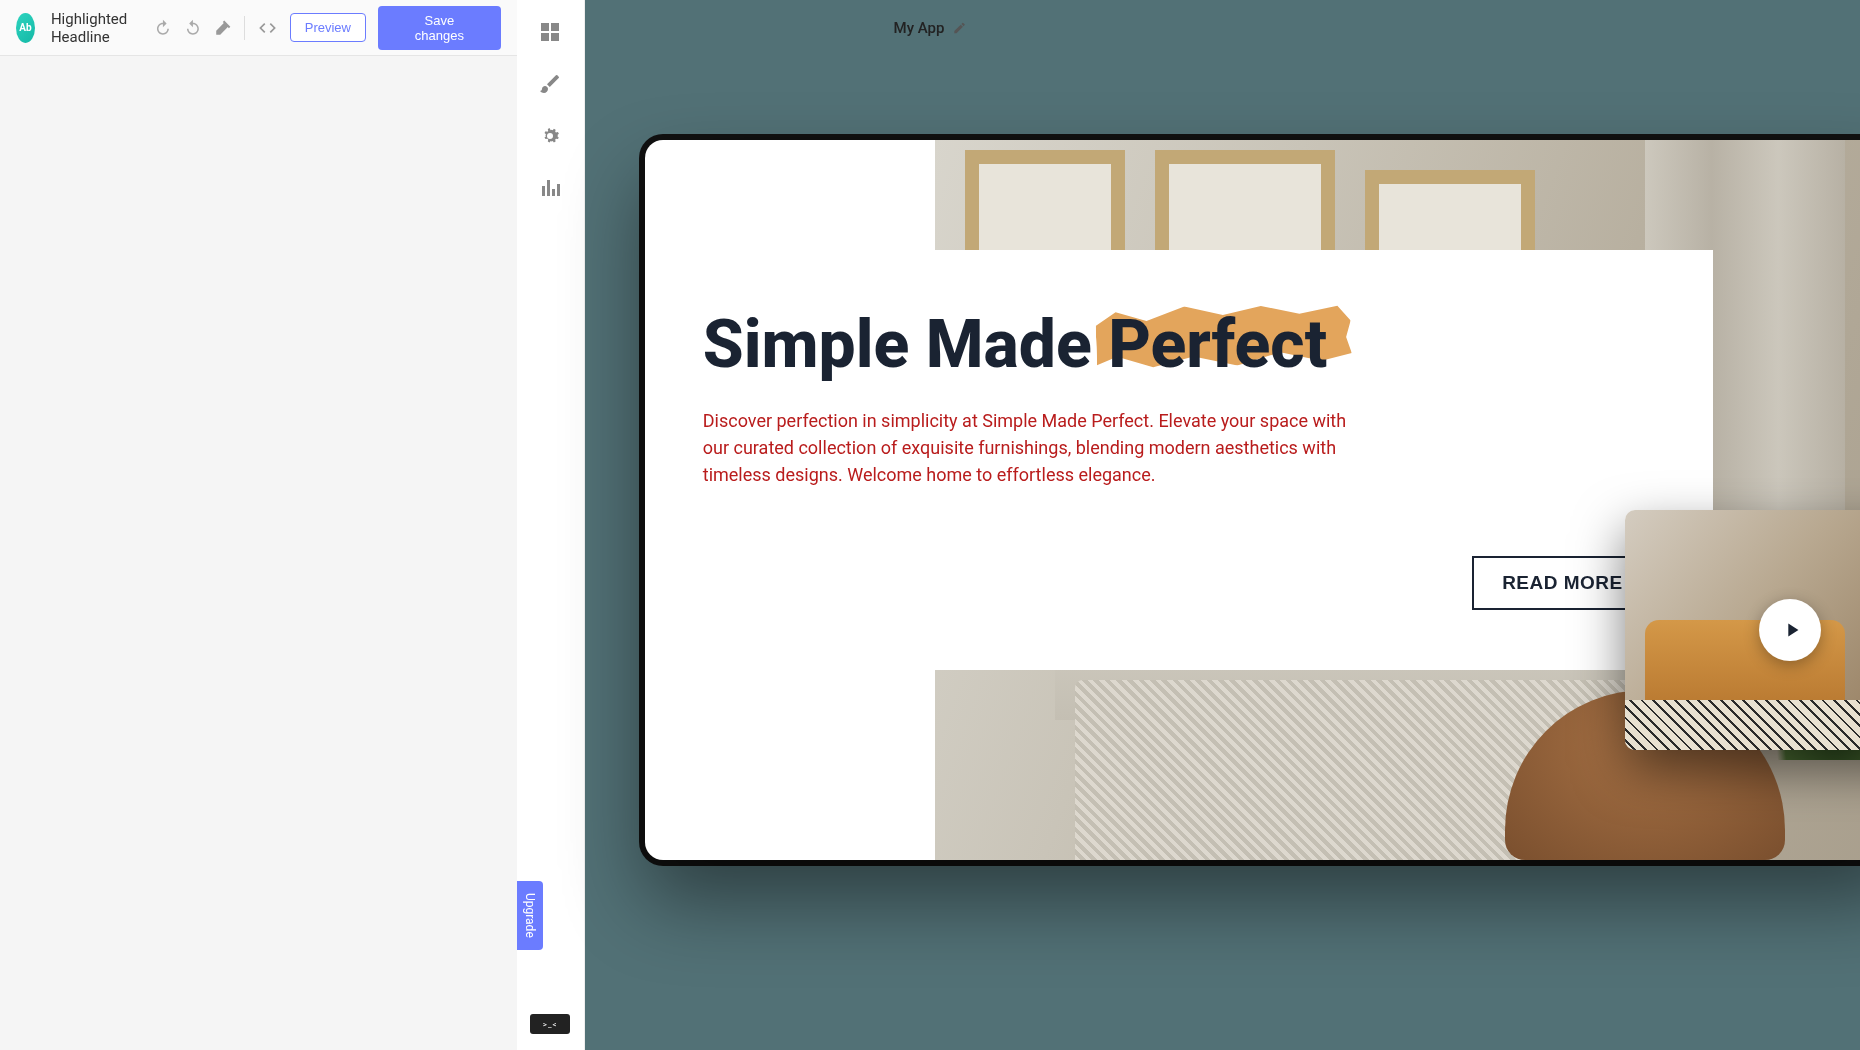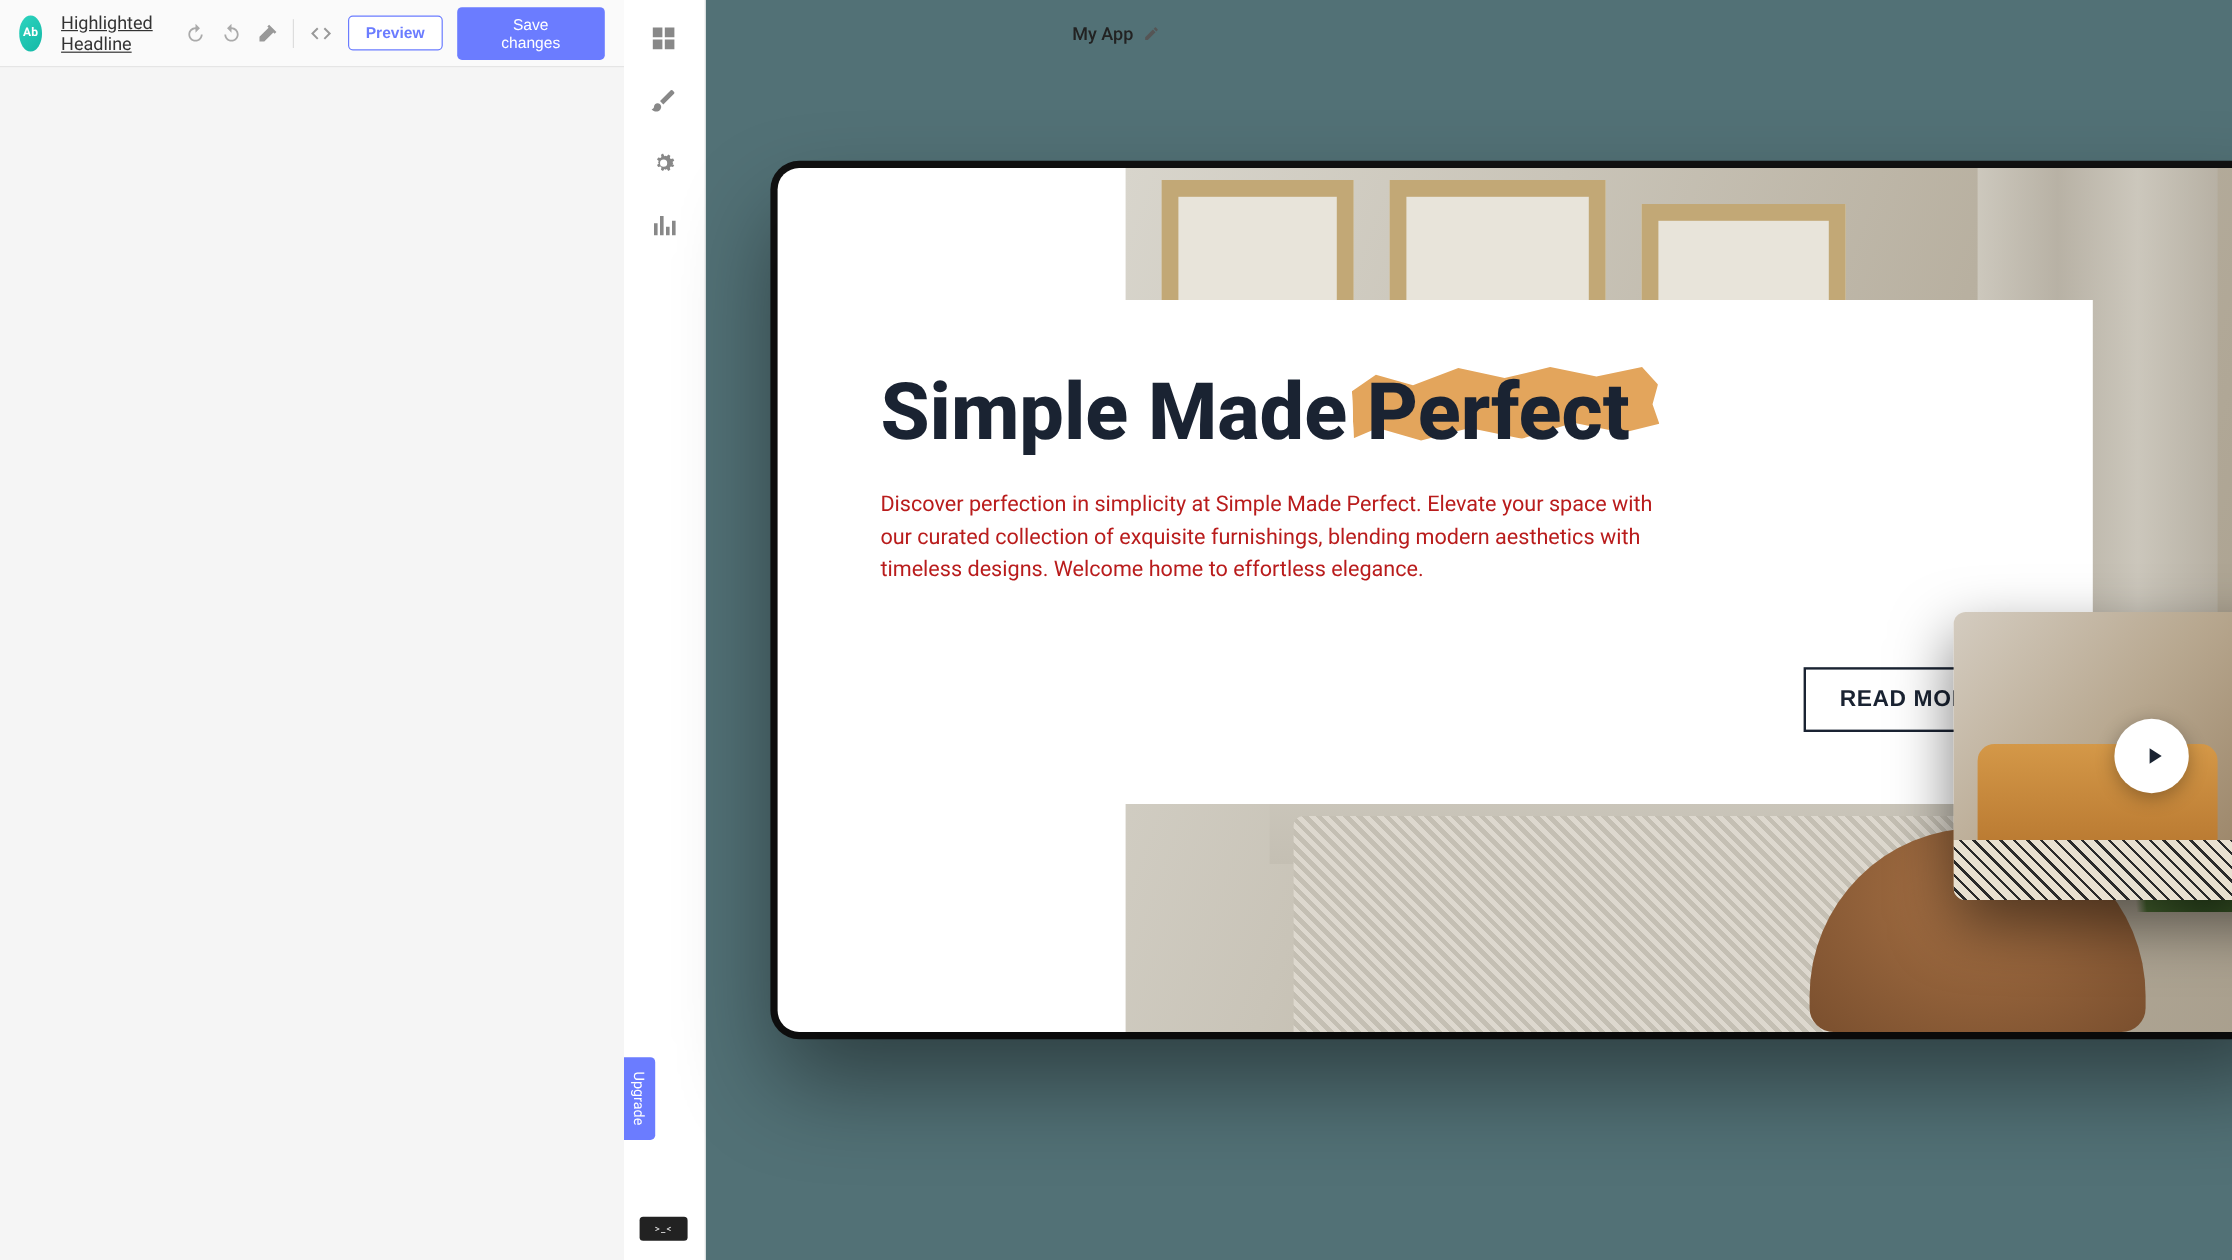--- a/index.html
+++ b/index.html
@@ -22,39 +22,39 @@
       padding: 0 16px;
       gap: 16px;
     }
     .logo {
       width: 30px; height: 30px;
       border-radius: 50%;
       background: linear-gradient(135deg, #2dd4bf, #14b8a6);
       display: flex; align-items: center; justify-content: center;
       color: #fff; font-size: 10px; font-weight: 700;
     }
-    .project-name { font-size: 15px; color: #333; text-decoration: underline; }
+    .project-name { font-size: 15px; color: #333; }
     .topbar-center {
       position: absolute;
       left: 50%;
       transform: translateX(-50%);
       display: flex;
       align-items: center;
       gap: 8px;
     }
     .app-name { font-size: 15px; color: #222; font-weight: 500; text-align: right; }
     .edit-icon { width: 14px; height: 14px; fill: #555; cursor: pointer; }
     .topbar-right { margin-left: auto; display: flex; align-items: center; gap: 12px; }
     .tool-icon { width: 22px; height: 22px; fill: #aaa; cursor: pointer; }
     .tool-icon.hammer { fill: #999; }
     .divider { width: 1px; height: 24px; background: #ddd; }
     .code-icon { width: 26px; height: 20px; fill: #999; cursor: pointer; }
     .btn-outline {
       border: 1px solid #6b7cff; color: #6b7cff; background: #fff;
-      padding: 6px 14px; border-radius: 4px; font-size: 13px; cursor: pointer; font-weight: bold;
+      padding: 6px 14px; border-radius: 4px; font-size: 13px; cursor: pointer;
     }
     .btn-primary {
       border: none; background: #6b7cff; color: #fff;
       padding: 7px 28px; border-radius: 4px; font-size: 13px; cursor: pointer;
     }
 
     
     .main { flex: 1; display: flex; background: #527176; }
     .sidebar {
       width: 68px; background: #fff;
@@ -136,21 +136,21 @@
     .plant-pot { position: absolute; bottom: 170px; right: 130px; width: 50px; height: 40px;
       background: #e8e4da; border-radius: 6px; }
     .plant-top { position: absolute; bottom: 205px; right: 120px; width: 70px; height: 40px;
       background: radial-gradient(#5a7a3a, #3d5726); border-radius: 50%; }
     .floor-plant { position: absolute; bottom: 100px; right: 10px; width: 120px; height: 220px;
       background: radial-gradient(ellipse at 50% 80%, #2d4a1f, #4a6b32 60%, transparent 70%); }
 
     
     .content-card {
       position: absolute;
-      top: 110px; left: 36px;
+      top: 110px; left: 8px;
       width: 1060px; height: 420px;
       background: #fff;
       padding: 60px 50px;
       z-index: 5;
     }
     .headline {
       font-size: 66px; font-weight: 800; color: #1a2332;
       line-height: 1.05; margin-bottom: 28px;
       position: relative; display: inline-block;
     }

